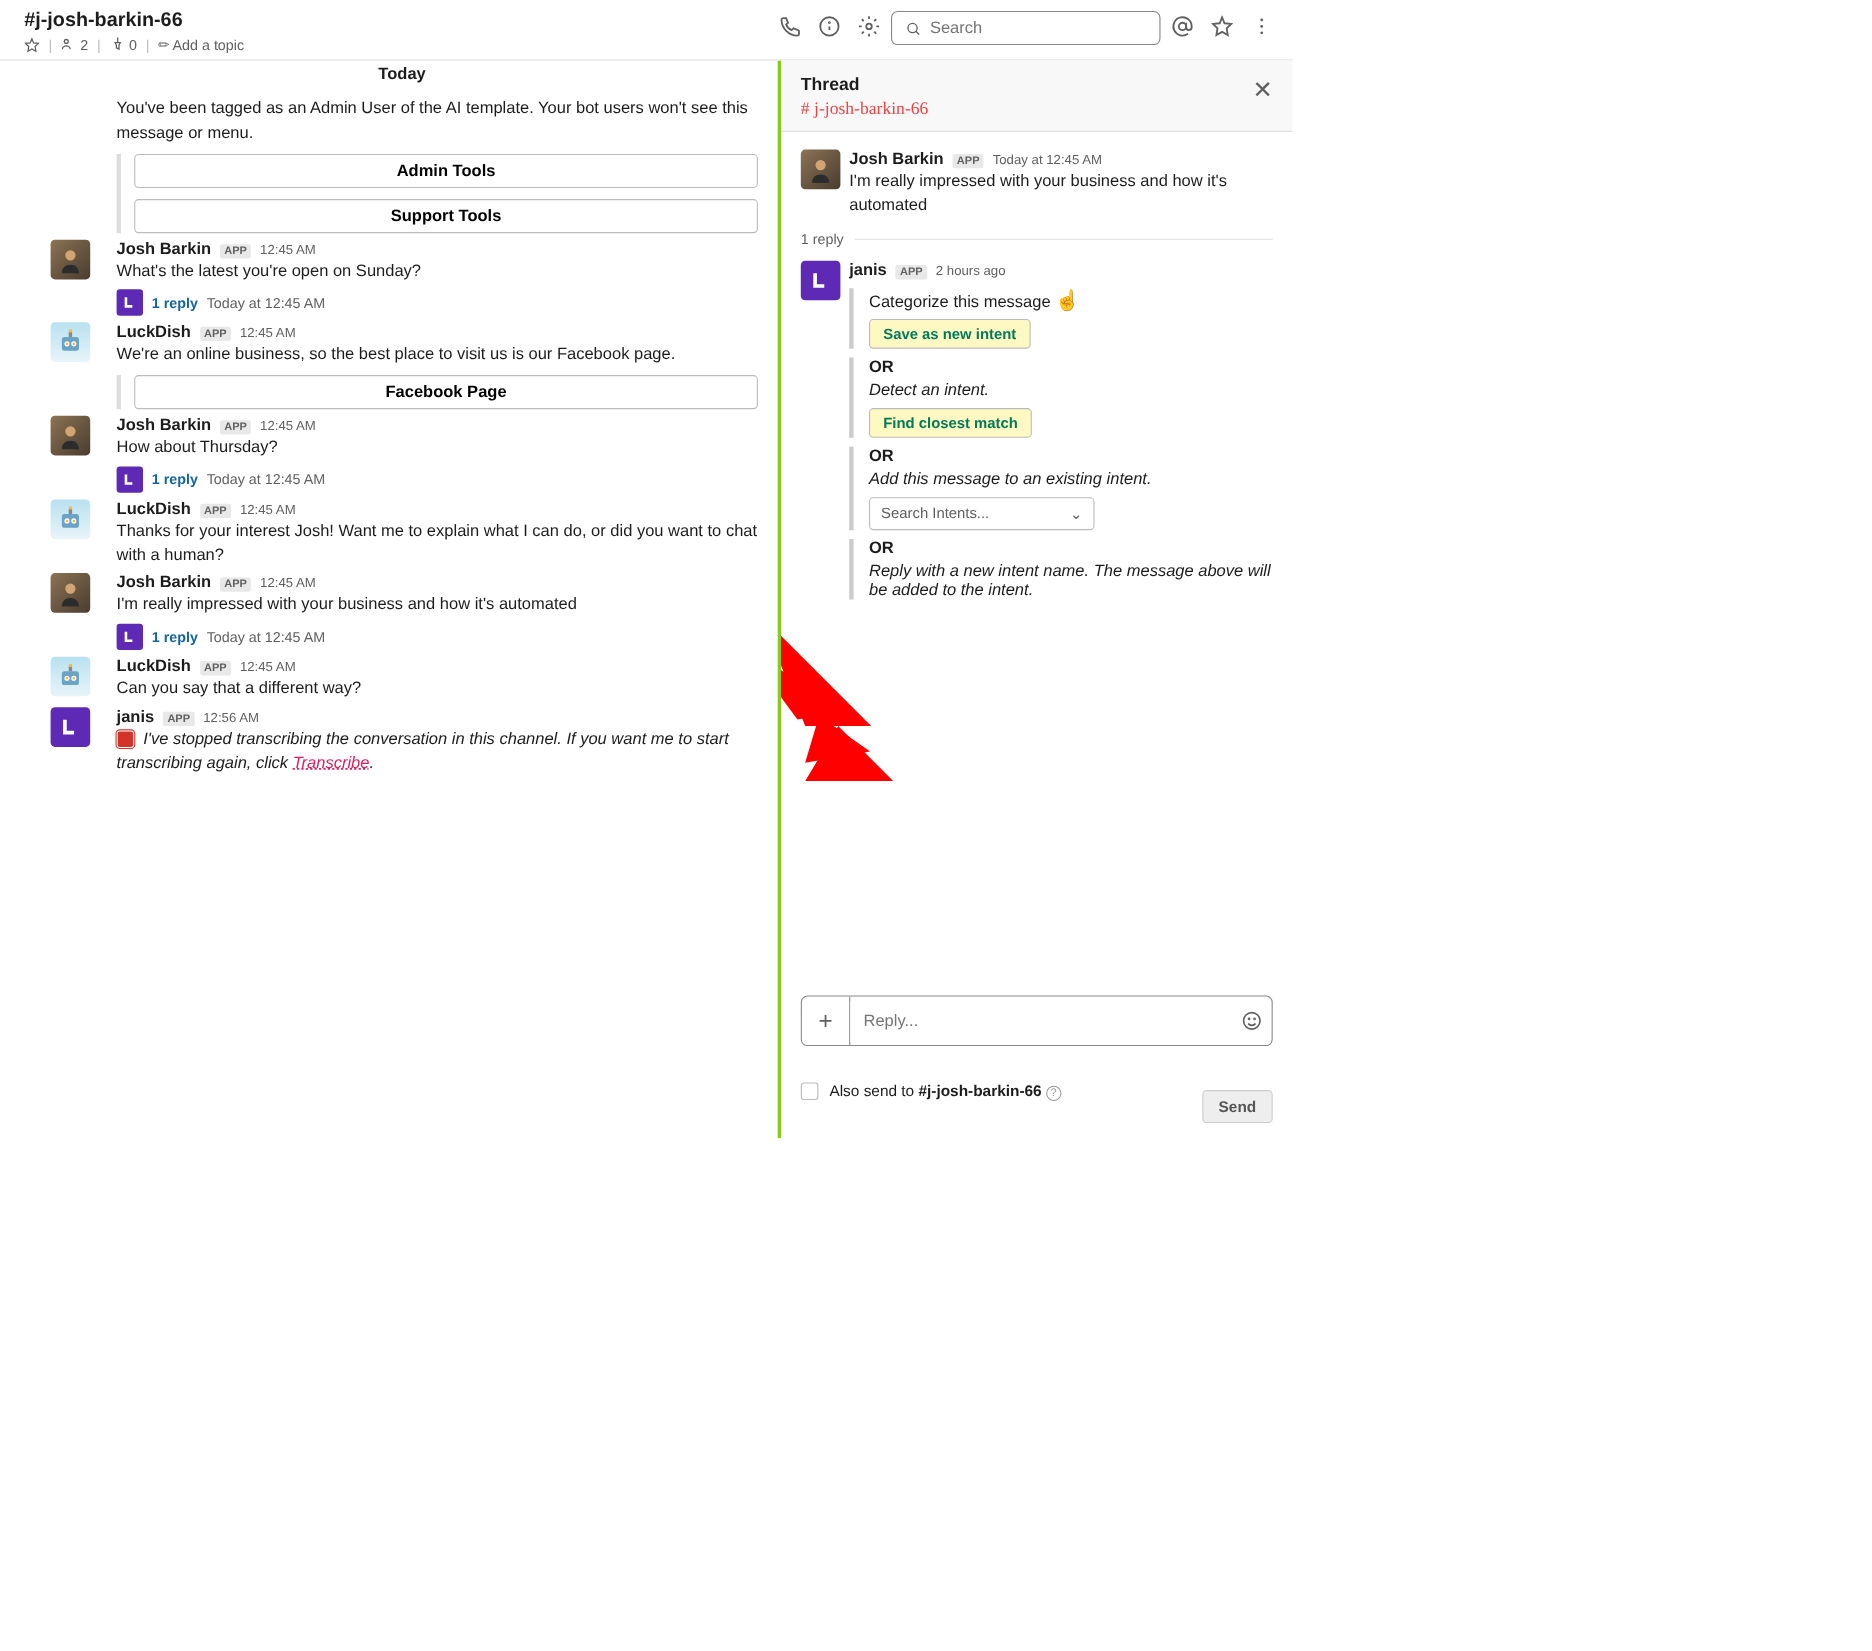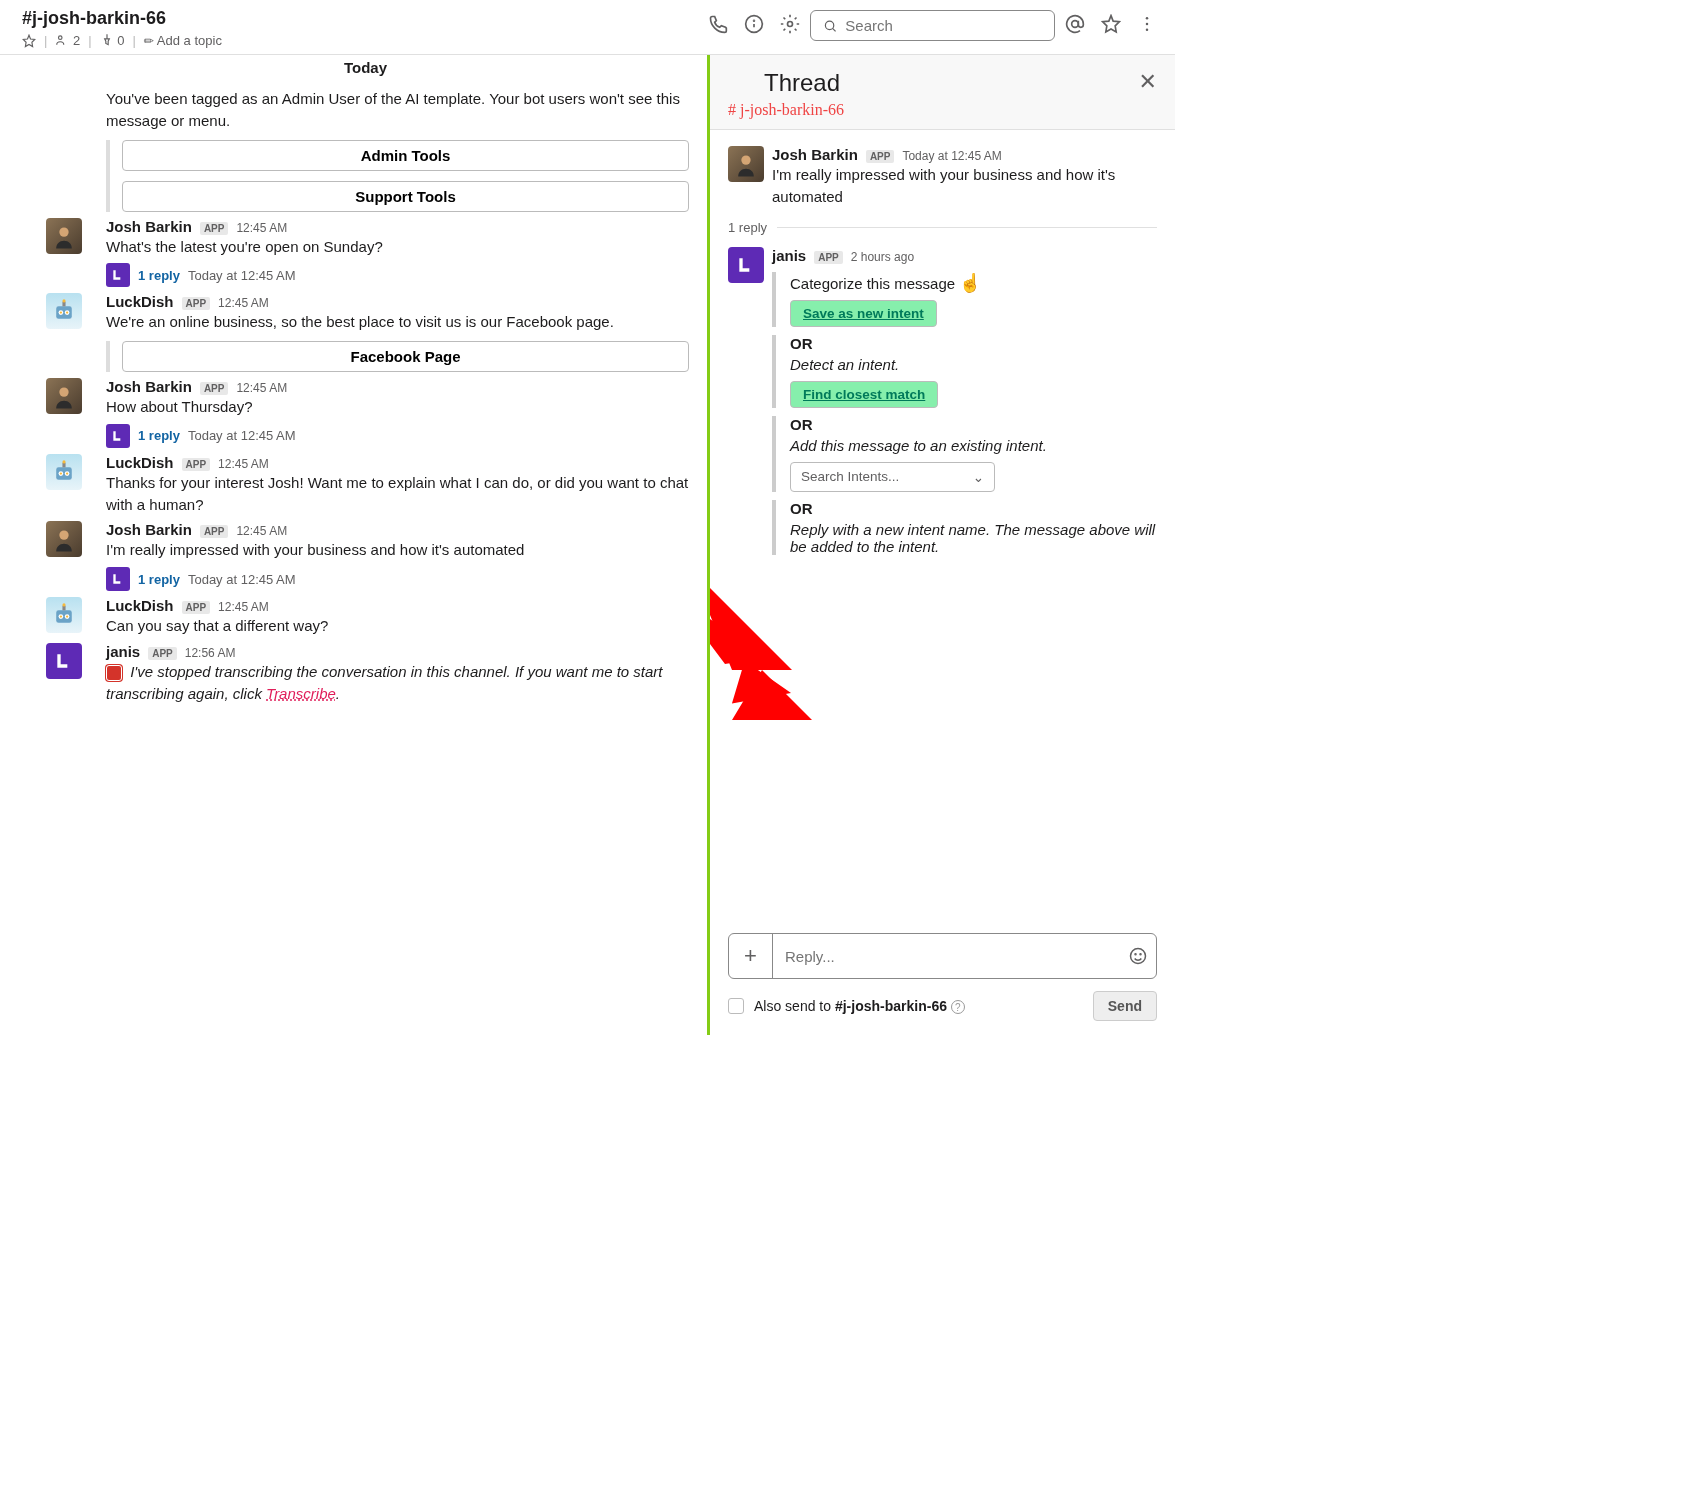--- a/index.html
+++ b/index.html
@@ -37,42 +37,42 @@
 .reply-line { display: flex; align-items: center; gap: 8px; margin-top: 6px; }
 .reply-avatar { width: 24px; height: 24px; border-radius: 3px; background: #5e2ab5; display: flex; align-items: center; justify-content: center; }
 .reply-avatar svg { width: 14px; height: 14px; fill: #fff; }
 .reply-link { color: #1264a3; font-weight: 700; font-size: 13px; cursor: pointer; }
 .reply-time { color: #616061; font-size: 13px; }
 .transcribe { color: #e01e5a; font-style: italic; text-decoration: underline dotted; }
 .stop-emoji { display: inline-block; width: 16px; height: 16px; background: #d4332a; border-radius: 3px; vertical-align: middle; margin-right: 4px; border: 1.5px solid #fff; box-shadow: 0 0 0 1px #d4332a; }
 
 .thread { width: 465px; display: flex; flex-direction: column; background: #fff; }
 .thread-header { padding: 14px 18px 10px; border-bottom: 1px solid #e0e0e0; display: flex; align-items: flex-start; justify-content: space-between; background: #f8f8f8; }
-.thread-title { font-size: 24px; font-weight: 400; margin-bottom: 4px; margin-left: 36px; }
+.thread-title { font-size: 16px; font-weight: 700; margin-bottom: 4px; }
 .thread-sub { color: #ef4444; font-size: 16px; font-family: Liberation Serif, serif; }
 .thread-close { cursor: pointer; font-size: 22px; color: #616061; }
 .thread-body { flex: 1; overflow-y: auto; padding: 12px 0; position: relative; }
 .thread-msg { display: flex; gap: 8px; padding: 4px 18px; }
 .thread-reply-count { padding: 8px 18px; color: #616061; font-size: 13px; display: flex; align-items: center; gap: 10px; }
 .thread-reply-count::after { content: ""; flex: 1; height: 1px; background: #e0e0e0; }
 .intent-block { border-left: 4px solid #ccc; padding-left: 14px; margin: 8px 0; }
 .intent-title { font-size: 15px; margin-bottom: 6px; }
 .intent-or { font-weight: 900; font-size: 15px; margin-bottom: 4px; }
 .intent-sub { font-style: italic; font-size: 15px; margin-bottom: 8px; }
-.intent-btn { border: 1px solid #bbb; background: #86efac; color: #007a5a; font-weight: 700; border-radius: 4px; padding: 5px 12px; font-size: 13.5px; cursor: pointer; text-decoration: underline; }
+.intent-btn { border: 1px solid #bbb; background: #fef9c3; color: #007a5a; font-weight: 700; border-radius: 4px; padding: 5px 12px; font-size: 13.5px; cursor: pointer; }
 .intent-select { border: 1px solid #bbb; border-radius: 4px; padding: 6px 10px; font-size: 13.5px; width: 205px; display: flex; justify-content: space-between; align-items: center; color: #616061; cursor: pointer; }
 .thread-footer { padding: 10px 18px 14px; }
 .reply-box { border: 1.5px solid #888; border-radius: 6px; display: flex; align-items: center; padding: 0; overflow: hidden; }
 .reply-plus { width: 44px; height: 44px; display: flex; align-items: center; justify-content: center; border-right: 1.5px solid #888; font-size: 22px; color: #616061; cursor: pointer; }
 .reply-input { flex: 1; border: none; outline: none; padding: 10px 12px; font-size: 15px; color: #0369a1; }
 .reply-emoji { width: 36px; display: flex; align-items: center; justify-content: center; color: #616061; cursor: pointer; }
 .also-send { display: flex; align-items: center; gap: 10px; margin-top: 12px; font-size: 14px; color: #1d1c1d; justify-content: space-between; }
 .also-left { display: flex; align-items: center; gap: 10px; justify-content: center; }
 .also-check { width: 16px; height: 16px; border: 1.5px solid #bbb; border-radius: 3px; cursor: pointer; }
-.send-btn { background: #eee; border: 1px solid #ccc; border-radius: 4px; padding: 6px 14px; font-weight: 700; font-size: 14px; cursor: pointer; color: #555; }
+.send-btn { background: #eee; border: 1px solid #ccc; border-radius: 4px; padding: 6px 14px; font-weight: 700; font-size: 14px; cursor: pointer; color: #555; margin-top: 28px; }
 .arrow { position: absolute; left: -38px; top: 440px; z-index: 10; }
 .arrow svg { width: 150px; height: 150px; }
 .finger { font-size: 18px; }
 .question-circle { display: inline-flex; width: 14px; height: 14px; border: 1px solid #999; border-radius: 50%; align-items: center; justify-content: center; font-size: 10px; color: #999; }
 .pencil { display: inline-block; transform: rotate(-45deg); font-size: 12px; }
 </style>
 </head>
 <body>
 
 <div class="app">

